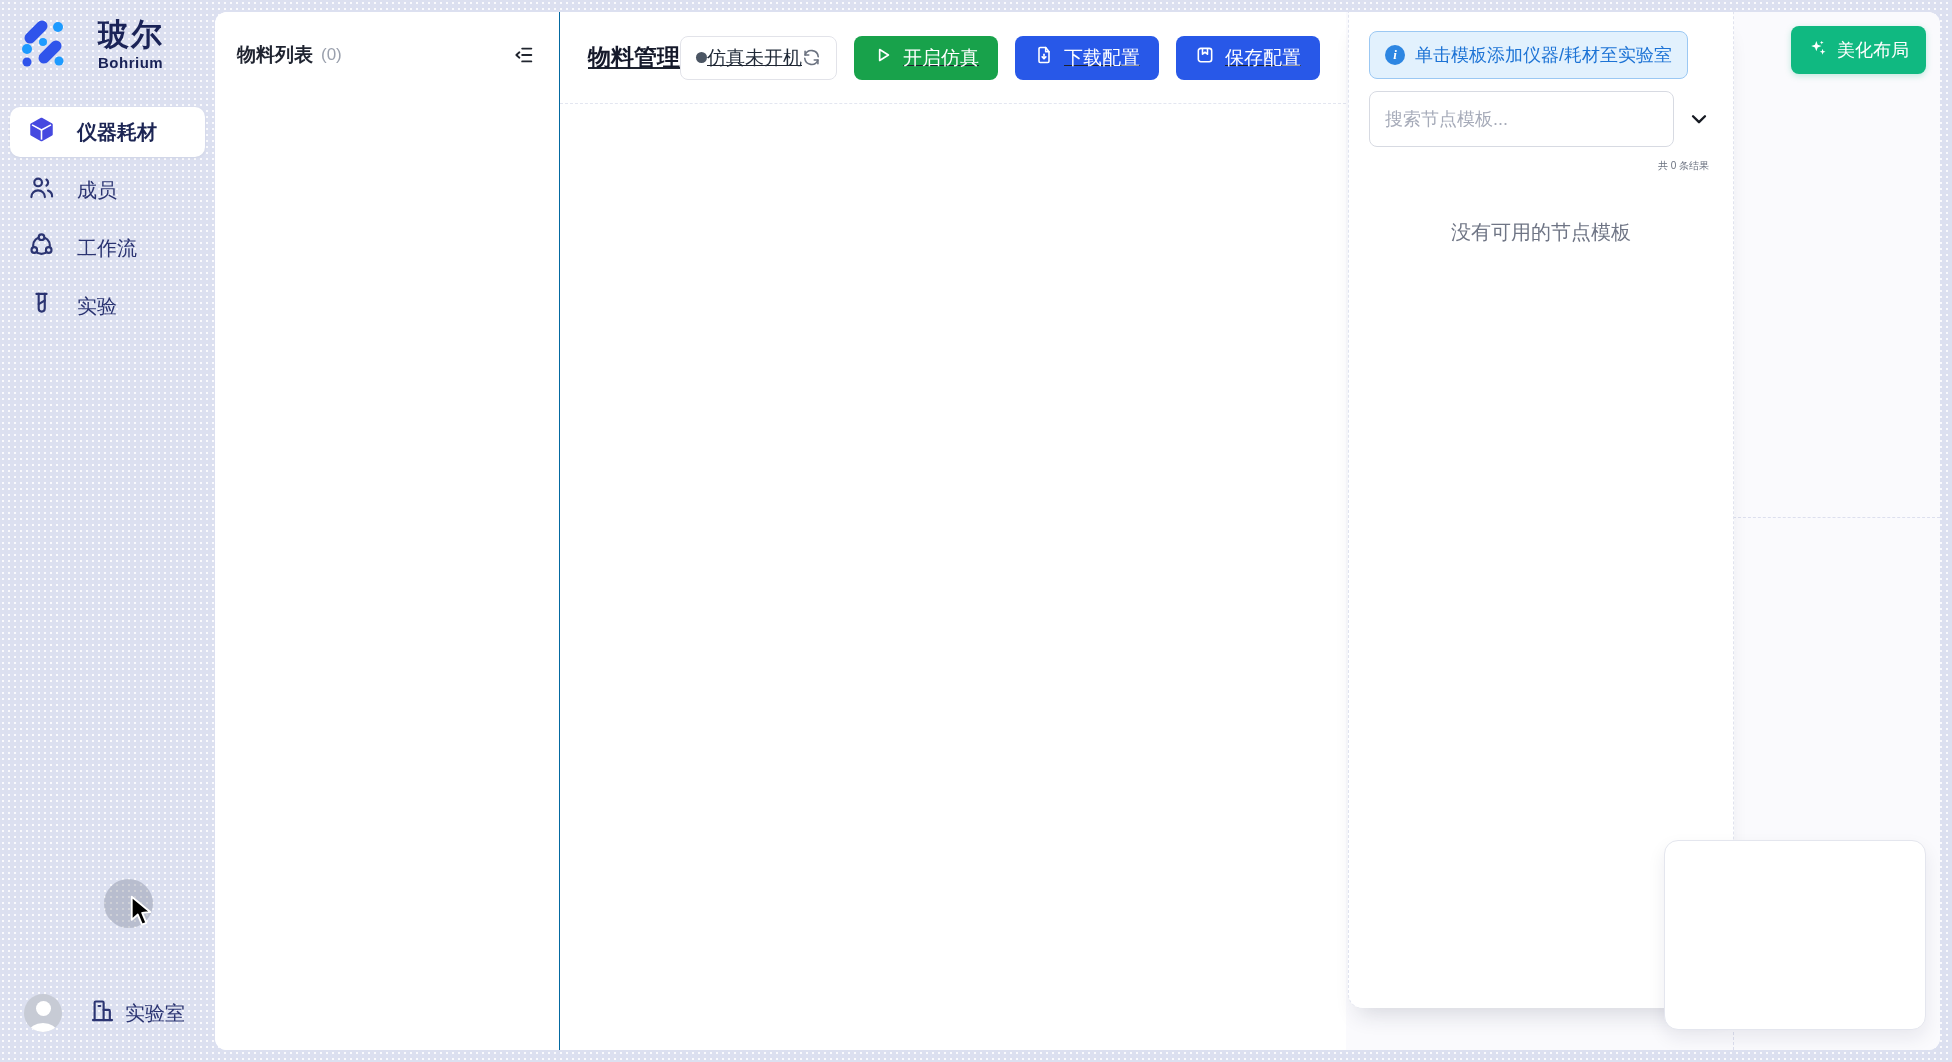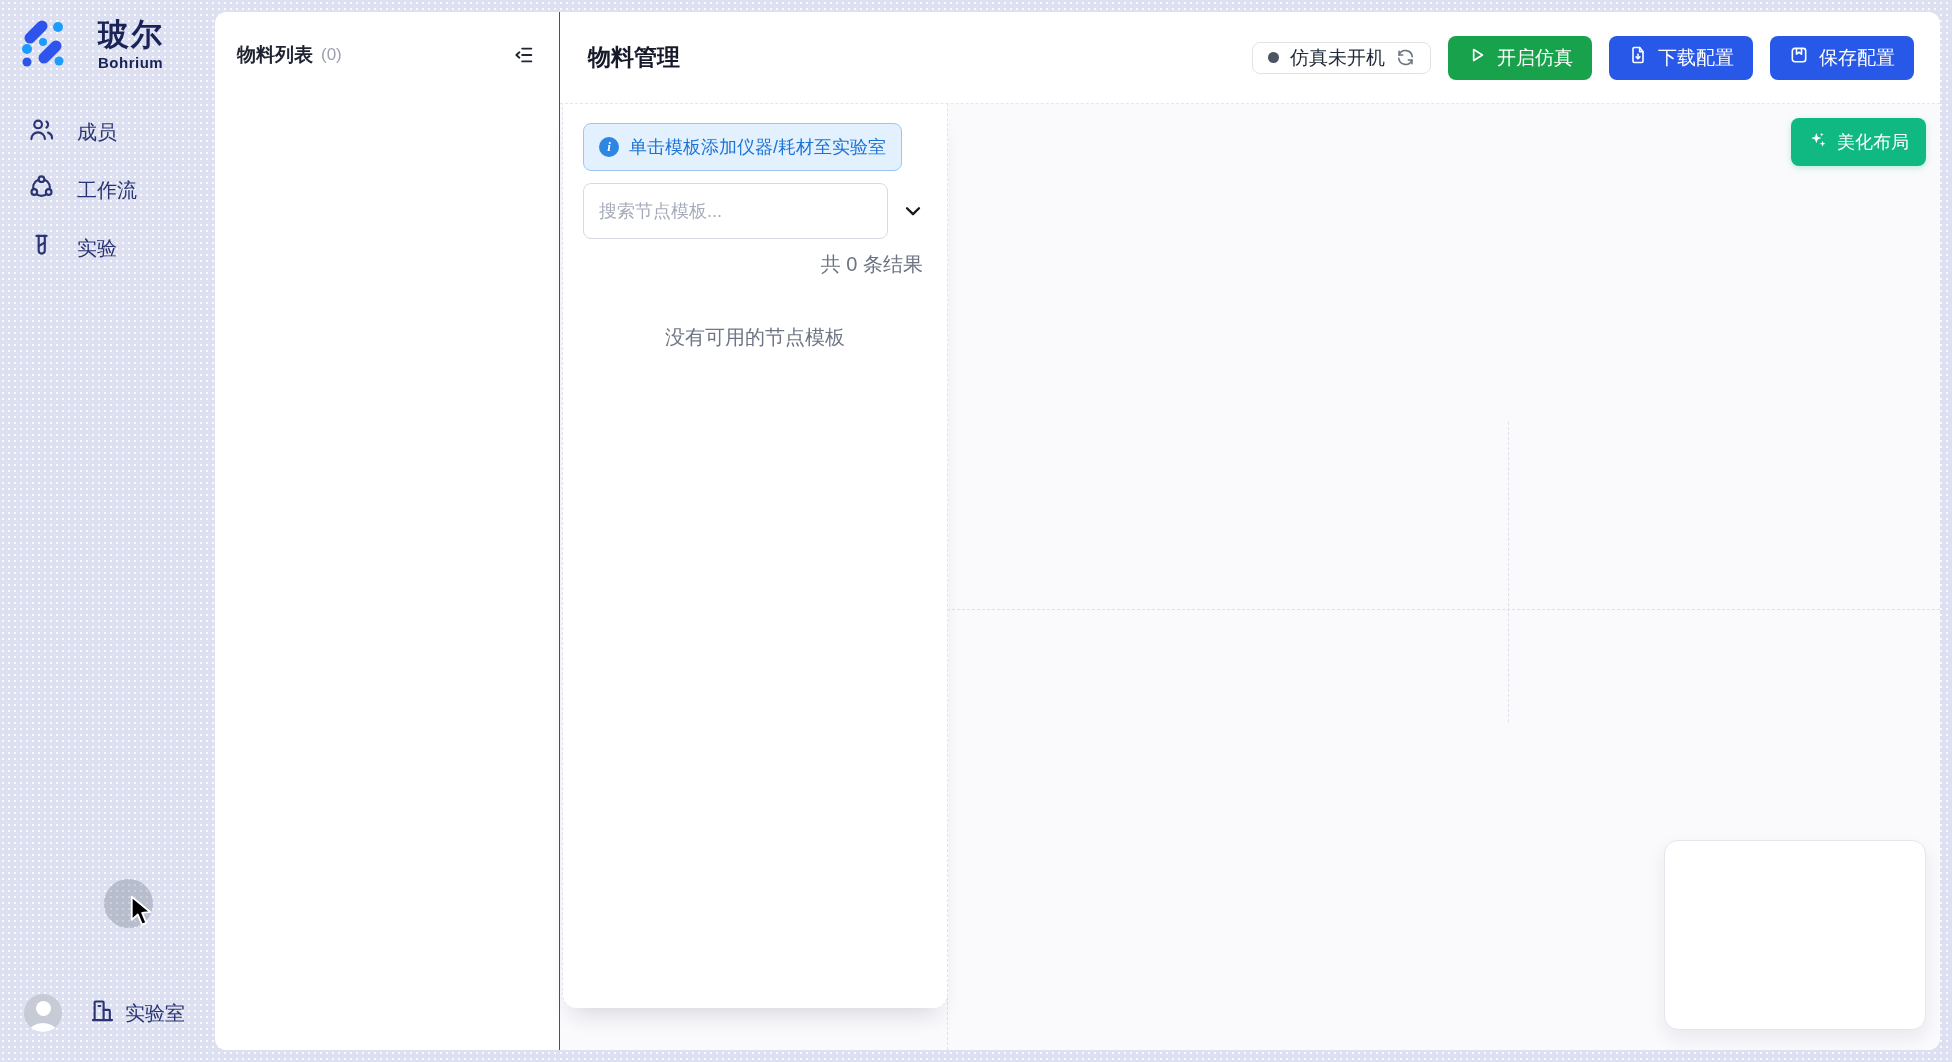--- a/index.html
+++ b/index.html
@@ -45,26 +45,26 @@
   }
 
   
   .list-panel { width:345px; border-right:1px solid #0369a1; background:#fff; flex:0 0 auto; }
   .list-panel-header { display:flex; align-items:center; padding:28px 20px 0 22px; }
   .list-title { font-size:19px; font-weight:bold; color:#1f2430; }
   .list-count { font-size:17px; color:#9aa0ad; margin-left:8px; }
   .collapse-btn { margin-left:auto; width:30px; height:30px; display:flex; align-items:center; justify-content:center; cursor:pointer; border-radius:6px; }
 
   
-  .main { flex:1; display:flex; flex-direction:column; min-width:0; }
+  .main { flex:1; display:flex; flex-direction:row; min-width:0;text-decoration:underline; }
   .main-header { height:92px; flex:0 0 auto; display:flex; align-items:center; padding:0 26px 0 28px; border-bottom:1px dashed #e3e6f0; background:#fff; }
   .page-title { font-size:23px; font-weight:bold; color:#15192a; }
   .header-actions { margin-left:auto; display:flex; align-items:center; gap:17px; }
 
-  .status-pill { display:flex; align-items:center; gap:11px; height:32px; padding:0 15px; border:1px solid #e2e3e9; border-radius:8px; background:#fff;text-align:center; }
+  .status-pill { display:flex; align-items:center; height:44px; padding:0 15px; border:1px solid #e2e3e9; border-radius:8px; background:#fff;text-align:center; }
   .status-dot { width:11px; height:11px; border-radius:50%; background:#4b5563; }
   .status-text { font-size:19px; color:#1f2937; }
   .refresh-btn { display:flex; align-items:center; cursor:pointer; }
 
   .btn { display:flex; align-items:center; gap:10px; height:44px; padding:0 19px; border:none; border-radius:8px; font-size:19px; color:#fff; cursor:pointer; font-family:inherit; }
   .btn-green { background:#18a24b; }
   .btn-blue  { background:#2858e8; }
 
   
   .canvas { flex:1; position:relative; background:#fafafd; min-width:0; }
@@ -84,21 +84,21 @@
     color:#1d73d5; font-size:18px;
   }
   .info-icon { width:20px; height:20px; border-radius:50%; background:#2d86e2; color:#fff; font-size:13px; font-weight:bold; font-family:"Liberation Serif", serif; font-style:italic; display:flex; align-items:center; justify-content:center; flex:0 0 auto; }
   .search-row { display:flex; align-items:center; gap:12px; margin-top:12px; }
   .search-input {
     width:311px; height:56px; border:1.5px solid #d7dae2; border-radius:8px;
     padding:0 15px; font-size:18px; color:#1f2430; font-family:inherit; background:#fff; outline:none;
   }
   .search-input::placeholder { color:#a6abb9; }
   .dd-toggle { width:28px; height:28px; display:flex; align-items:center; justify-content:center; cursor:pointer; }
-  .result-count { text-align:right; color:#6b7280; font-size:20px; margin-top:12px; padding-right:4px; }
+  .result-count { text-align:right; color:#6b7280; font-size:10px; margin-top:12px; padding-right:4px; }
   .empty-text { text-align:center; color:#6f7585; font-size:20px; margin-top:46px; }
 
   .beautify-btn {
     position:absolute; top:14px; right:14px; height:48px; padding:0 17px;
     background:#10b981; color:#fff; border:none; border-radius:8px;
     display:flex; align-items:center; gap:9px; font-size:18px; cursor:pointer; font-family:inherit;
     box-shadow:0 2px 6px rgba(16,185,129,.25);
   }
 
   .minimap {
@@ -123,20 +123,34 @@
         <circle cx="43" cy="45" r="4.5" fill="#1e9bff"></circle>
       </svg>
     </span>
     <span class="brand-text">
       <span class="brand-zh">玻尔</span>
       <span class="brand-en">Bohrium</span>
     </span>
   </div>
 
   <div class="nav">
+    <div class="nav-item active">
+      <span>
+        <svg width="27" height="27" viewBox="0 0 24 24">
+          <g stroke="#4649e0" stroke-width="2" stroke-linejoin="round" fill="#4649e0">
+            <polygon points="12,2.5 21,7.5 21,16.5 12,21.5 3,16.5 3,7.5"></polygon>
+          </g>
+          <g stroke="#ffffff" stroke-width="1.4" stroke-linejoin="round" fill="none">
+            <polyline points="3.6,7.9 12,12.4 20.4,7.9"></polyline>
+            <line x1="12" y1="12.4" x2="12" y2="21"></line>
+          </g>
+        </svg>
+      </span>
+      <span>仪器耗材</span>
+    </div>
 
     <div class="nav-item">
       <span>
         <svg width="27" height="27" viewBox="0 0 24 24" fill="none" stroke="#2b3472" stroke-width="1.9" stroke-linecap="round" stroke-linejoin="round">
           <circle cx="9" cy="7.5" r="3.4"></circle>
           <path d="M3 20.5c0-3.6 2.7-6 6-6s6 2.4 6 6"></path>
           <path d="M16.4 4.9a3.2 3.2 0 0 1 0 5.4"></path>
           <path d="M17.8 14.8c2.2.6 3.6 2.5 3.6 5.2"></path>
         </svg>
       </span>

